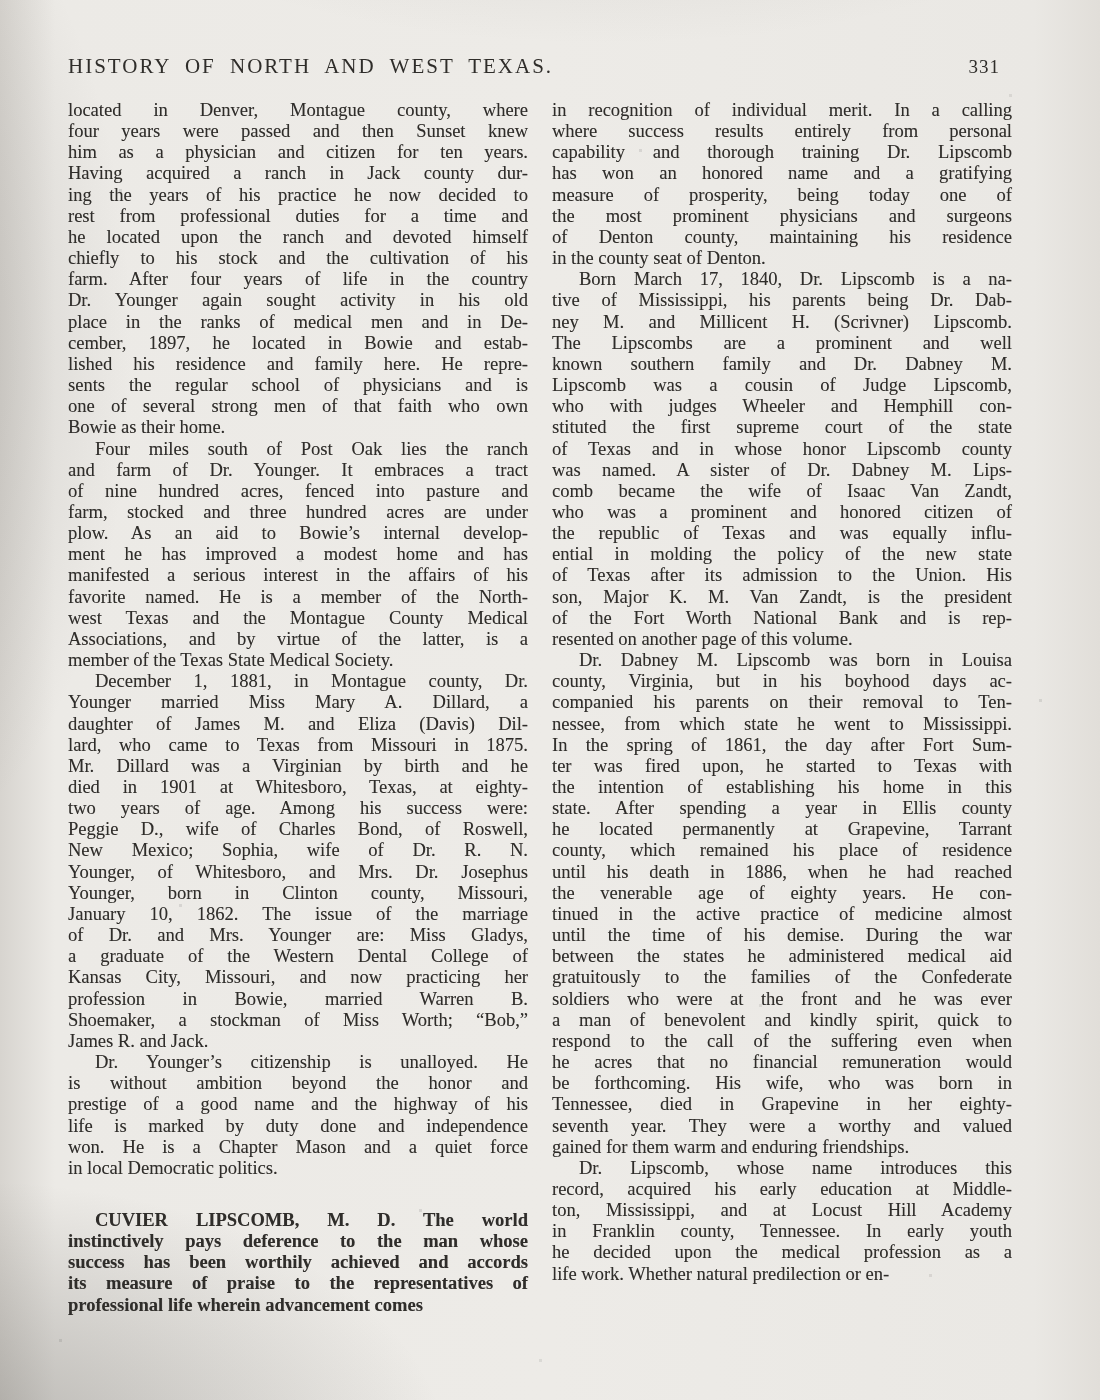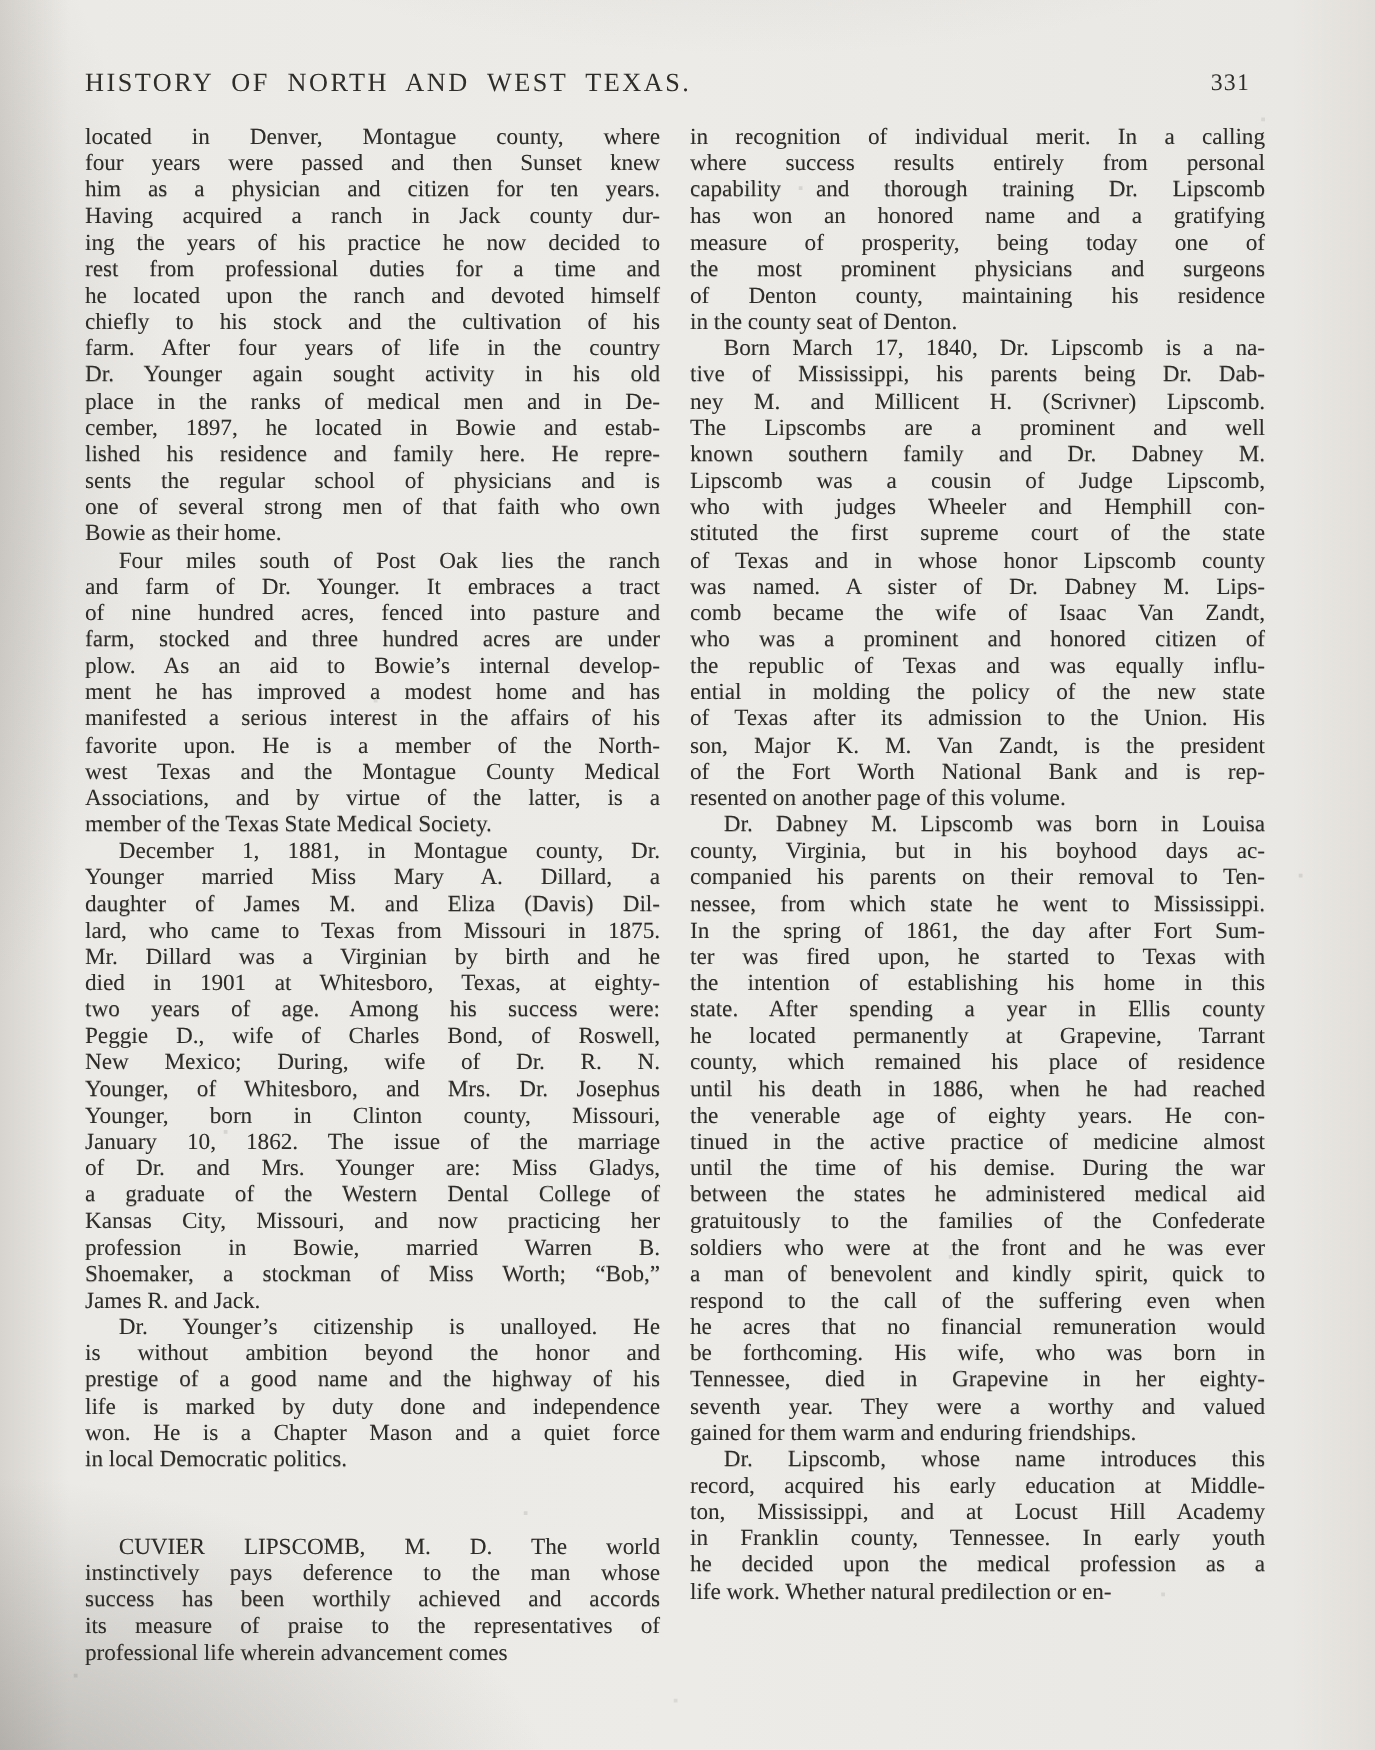--- a/index.html
+++ b/index.html
@@ -36,21 +36,21 @@
     margin: 20px 88px 0 68px;
     gap: 24px;
   }
   .col {
     width: 465px;
     font-size: 18.5px;
     line-height: 21.15px;
     text-shadow: 0.2px 0.2px 0 rgba(47,45,42,.32);
   }
   .para { margin: 0; }
-  .para.space-before { margin-top: 49px; }
+  .para.space-before { margin-top: 31px; font-weight: bold; }
   .line {
     text-align: justify;
     text-align-last: justify;
   }
   .line.para-last { text-align-last: left; }
   .para.indent .line:first-child { text-indent: 27px; }
   .specks {
     position: absolute; left: 0; top: 0; width: 1px; height: 1px;
     background: transparent;
     box-shadow:
@@ -99,35 +99,35 @@
         <div class="line para-last">Bowie as their home.</div>
       </div>
       <div class="para indent">
         <div class="line">Four miles south of Post Oak lies the ranch</div>
         <div class="line">and farm of Dr. Younger.  It embraces a tract</div>
         <div class="line">of nine hundred acres, fenced into pasture and</div>
         <div class="line">farm, stocked and three hundred acres are under</div>
         <div class="line">plow.  As an aid to Bowie’s internal develop-</div>
         <div class="line">ment he has improved a modest home and has</div>
         <div class="line">manifested a serious interest in the affairs of his</div>
-        <div class="line">favorite upon.  He is a member of the North-</div>
+        <div class="line">favorite named.  He is a member of the North-</div>
         <div class="line">west Texas and the Montague County Medical</div>
         <div class="line">Associations, and by virtue of the latter, is a</div>
         <div class="line para-last">member of the Texas State Medical Society.</div>
       </div>
       <div class="para indent">
         <div class="line">December 1, 1881, in Montague county, Dr.</div>
         <div class="line">Younger married Miss Mary A. Dillard, a</div>
         <div class="line">daughter of James M. and Eliza (Davis) Dil-</div>
         <div class="line">lard, who came to Texas from Missouri in 1875.</div>
         <div class="line">Mr. Dillard was a Virginian by birth and he</div>
         <div class="line">died in 1901 at Whitesboro, Texas, at eighty-</div>
         <div class="line">two years of age.  Among his success were:</div>
         <div class="line">Peggie D., wife of Charles Bond, of Roswell,</div>
-        <div class="line">New Mexico; During, wife of Dr. R. N.</div>
+        <div class="line">New Mexico; Sophia, wife of Dr. R. N.</div>
         <div class="line">Younger, of Whitesboro, and Mrs. Dr. Josephus</div>
         <div class="line">Younger, born in Clinton county, Missouri,</div>
         <div class="line">January 10, 1862.  The issue of the marriage</div>
         <div class="line">of Dr. and Mrs. Younger are:  Miss Gladys,</div>
         <div class="line">a graduate of the Western Dental College of</div>
         <div class="line">Kansas City, Missouri, and now practicing her</div>
         <div class="line">profession in Bowie, married Warren B.</div>
         <div class="line">Shoemaker, a stockman of Miss Worth; “Bob,”</div>
         <div class="line para-last">James R. and Jack.</div>
       </div>

